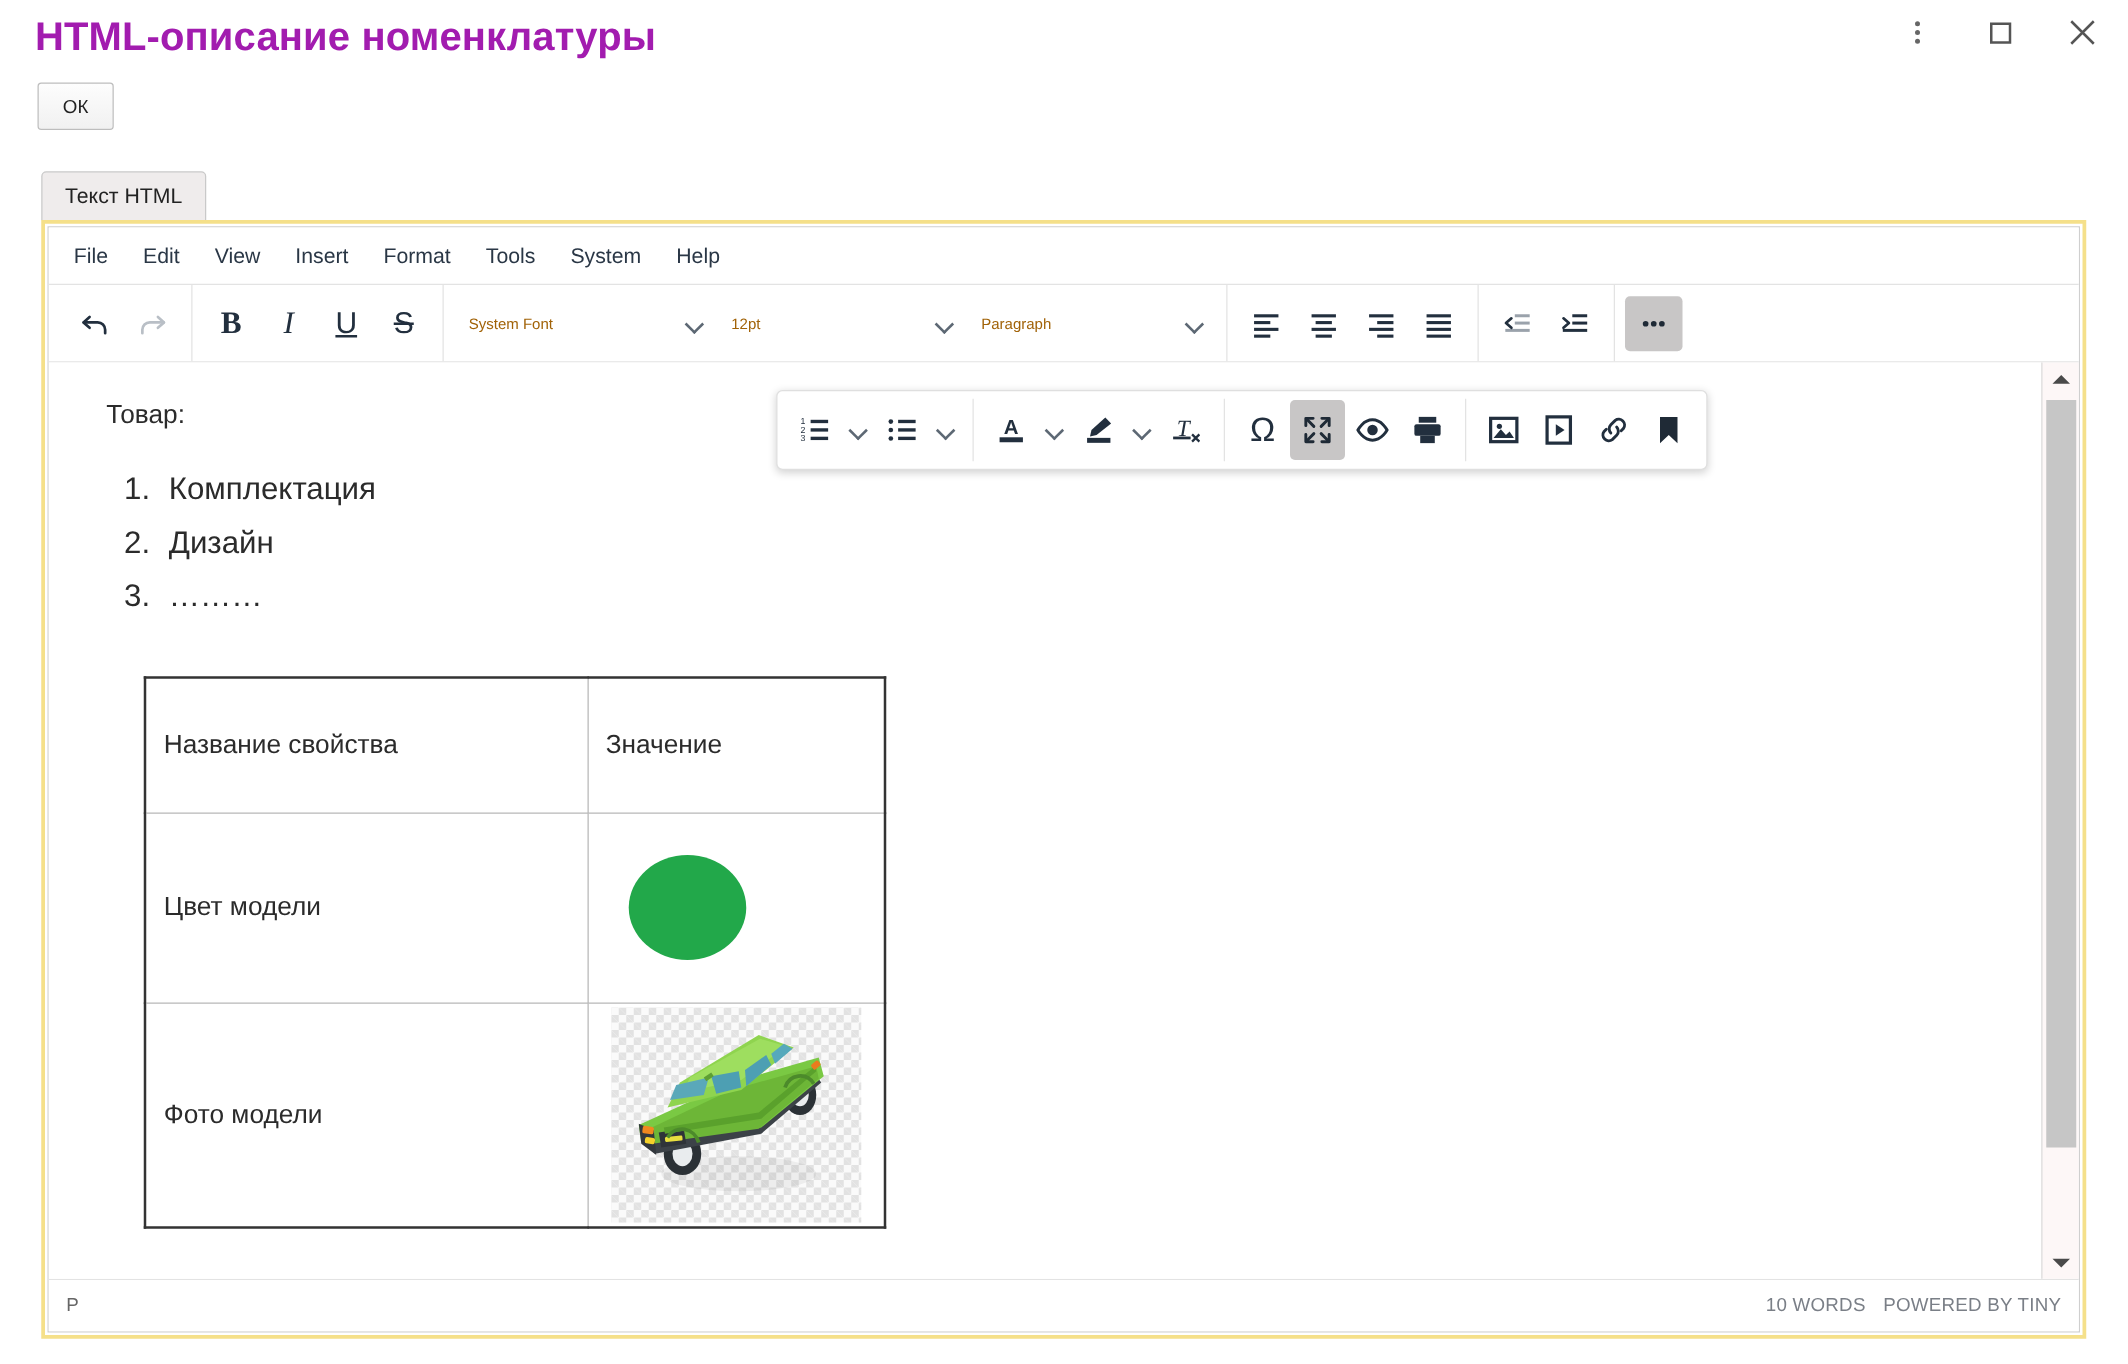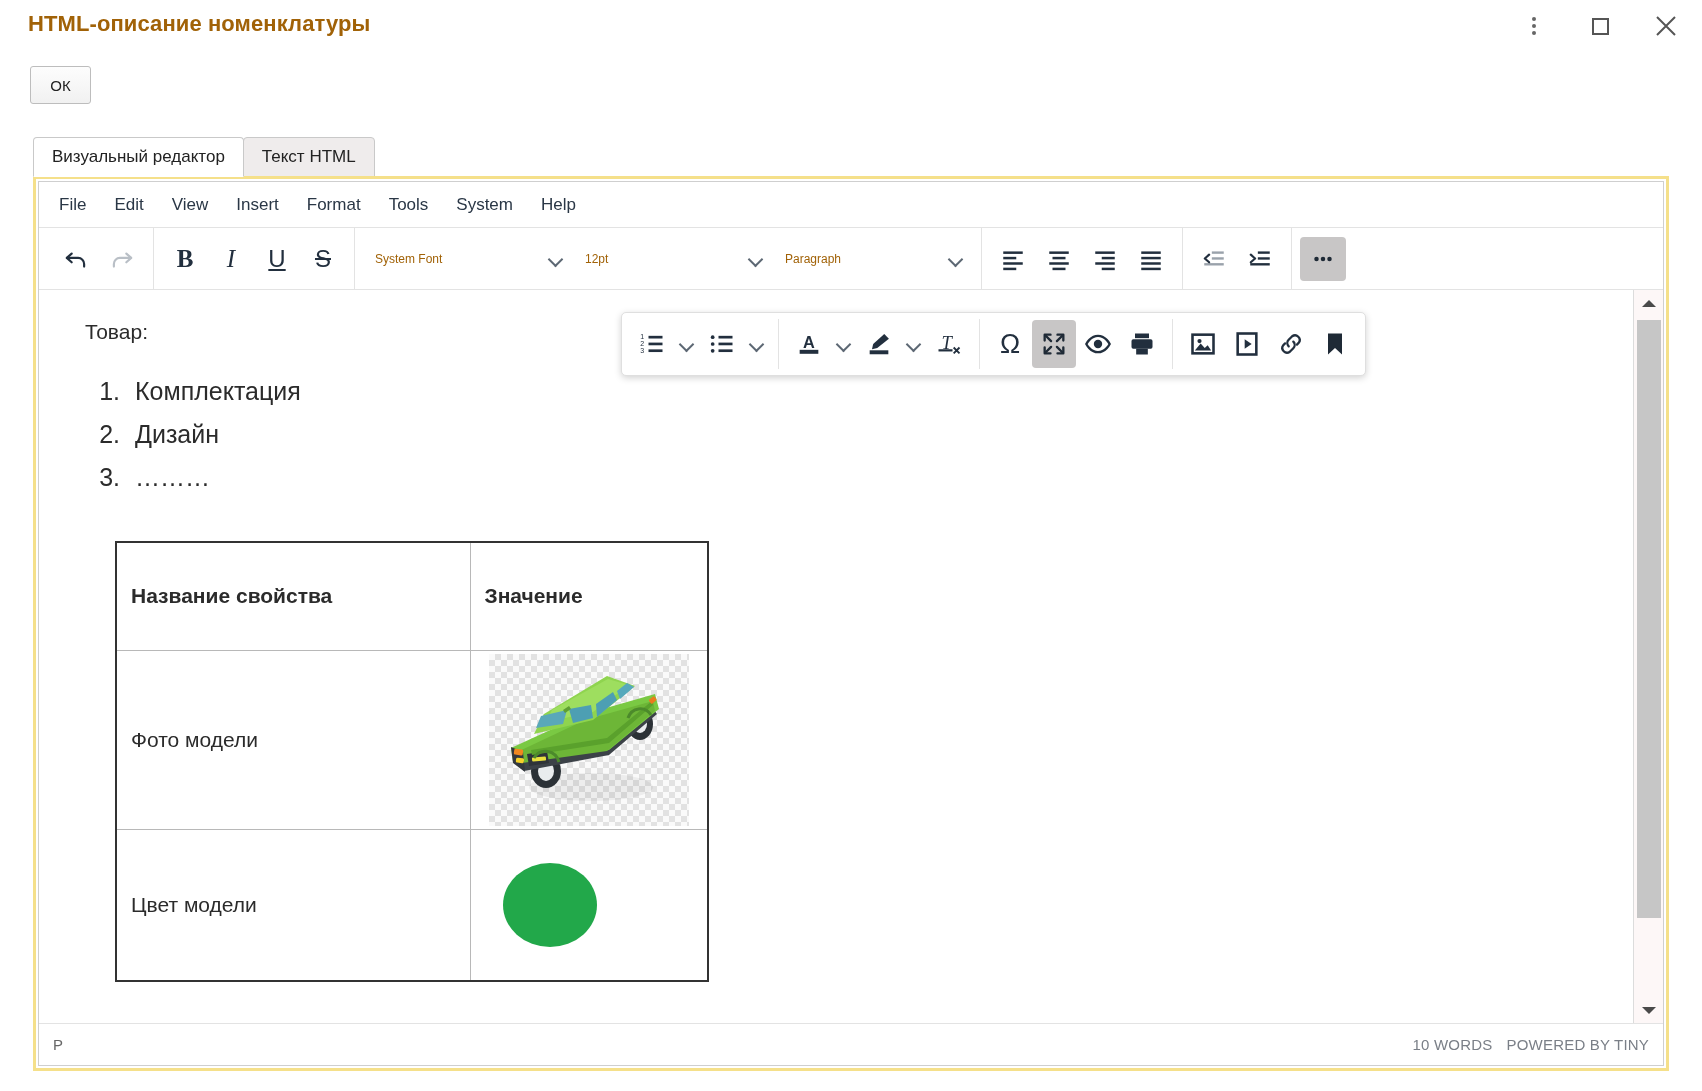--- a/index.html
+++ b/index.html
@@ -10,21 +10,21 @@
     font-family: "Liberation Sans", sans-serif;
     overflow: hidden;
   }
 
   
   .win-header {
     position: absolute; left: 0; top: 0; width: 1702px; height: 58px;
   }
   .win-title {
     position: absolute; left: 28px; top: 11px;
-    font-size: 22px; font-weight: bold; color: #a16207;
+    font-size: 32px; font-weight: bold; color: #a21caf;
     letter-spacing: 0.1px; white-space: nowrap;
   }
   .win-ctrls { position: absolute; right: 14px; top: 4px; display: flex; align-items: center; gap: 22px; }
   .win-btn {
     width: 44px; height: 44px; display: flex; align-items: center; justify-content: center;
     color: #555; cursor: default;
   }
   .kebab { display: flex; flex-direction: column; gap: 3px; align-items: center; }
   .kebab i { width: 4px; height: 4px; border-radius: 50%; background: #666; display:block; }
   .sq { width: 17px; height: 17px; border: 2px solid #555; }
@@ -148,21 +148,21 @@
     width: 594px;
   }
   table.prop-table td, table.prop-table th {
     border: 1px solid #b8b8b8;
     padding: 12px 14px;
     vertical-align: middle;
     text-align: left;
     font-size: 21px; color: #2b2b2b;
     font-weight: normal;
   }
-  table.prop-table th { font-weight: bold; height: 108px; }
+  table.prop-table th { font-weight: normal; height: 108px; }
   table.prop-table td.namecol { width: 354px; height: 152px; }
   table.prop-table td.valcol { width: 238px; }
 
   .color-dot { width: 94px; height: 84px; border-radius: 50%; background: #22a84a; margin: 6px 18px; }
 
   .car-cell { padding: 0 !important; }
   .car-img {
     width: 200px; height: 172px; margin: 3px auto; position: relative;
     background-image:
       linear-gradient(45deg, #e2e2e2 25%, transparent 25%, transparent 75%, #e2e2e2 75%),
@@ -222,23 +222,20 @@
       </svg>
     </div>
   </div>
 </div>
 
 <div class="ok-btn">
   <span>ОК</span>
 </div>
 
 <div class="tabs">
-  <div class="tab active">
-    <span>Визуальный редактор</span>
-  </div>
   <div class="tab">
     <span>Текст HTML</span>
   </div>
 </div>
 
 <div class="editor-wrap">
   <div class="editor">
 
     <div class="menubar">
       <div class="menu-item">File</div>
@@ -528,20 +525,26 @@
           <li>………</li>
         </ol>
 
         <table class="prop-table">
           <tbody>
               <tr>
             <th>Название свойства</th>
             <th>Значение</th>
           </tr>
           <tr>
+            <td class="namecol">Цвет модели</td>
+            <td class="valcol">
+              <div class="color-dot"></div>
+            </td>
+          </tr>
+          <tr>
             <td class="namecol">Фото модели</td>
             <td class="valcol car-cell">
               <div class="car-img">
                 <svg width="200" height="172" viewBox="0 0 200 172">
 
                   <ellipse cx="102" cy="133" rx="62" ry="14" fill="#000" opacity="0.05"></ellipse>
 
                   <ellipse cx="57" cy="117" rx="15" ry="17" fill="#2b3136"></ellipse>
                   <ellipse cx="57" cy="117" rx="8" ry="10" fill="#e9ecee"></ellipse>
 
@@ -579,26 +582,20 @@
                   <rect x="160" y="44" width="7" height="5" rx="1.2" fill="#ea7b1e" transform="rotate(-40 163 46)"></rect>
 
                   <path d="M74 56 L80 52 L82 55 L76 59 Z" fill="#5e9f33"></path>
 
                   <path d="M45 104 a14 15 0 0 1 25 4" fill="none" stroke="#4c8a2b" stroke-width="3"></path>
                   <path d="M139 64 a13 14 0 0 1 23 -3" fill="none" stroke="#4c8a2b" stroke-width="3"></path>
                 </svg>
               </div>
             </td>
           </tr>
-          <tr>
-            <td class="namecol">Цвет модели</td>
-            <td class="valcol">
-              <div class="color-dot"></div>
-            </td>
-          </tr>
         </tbody>
           </table>
       </div>
 
       <div class="vscroll">
         <div class="vs-arrow">
           <span class="tri-up"></span>
         </div>
         <div class="vs-thumb"></div>
         <div style="flex:1"></div>

